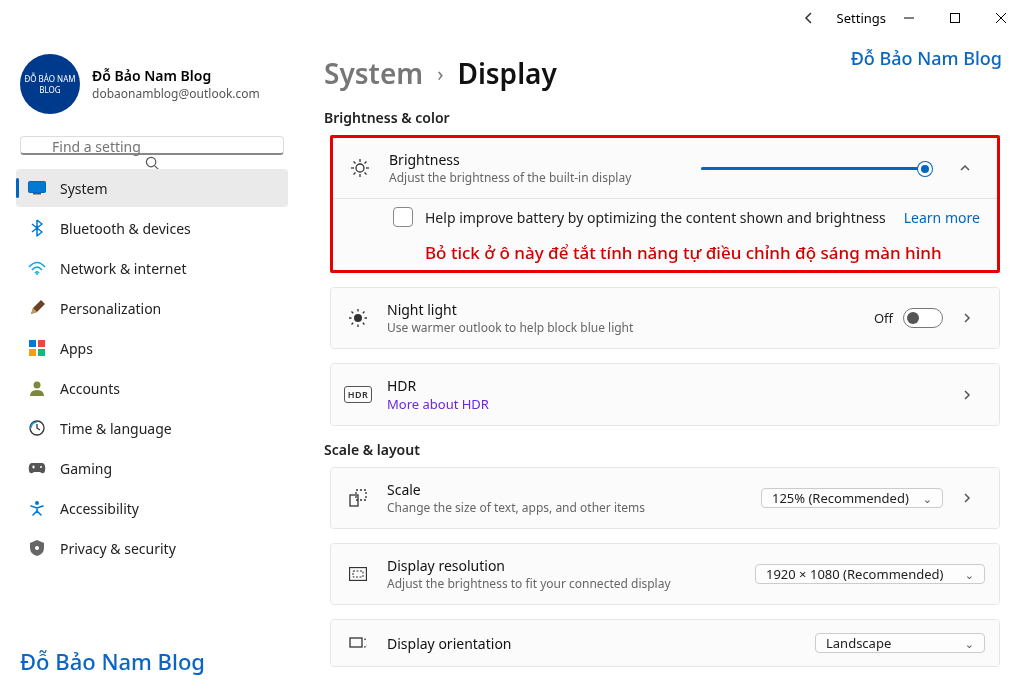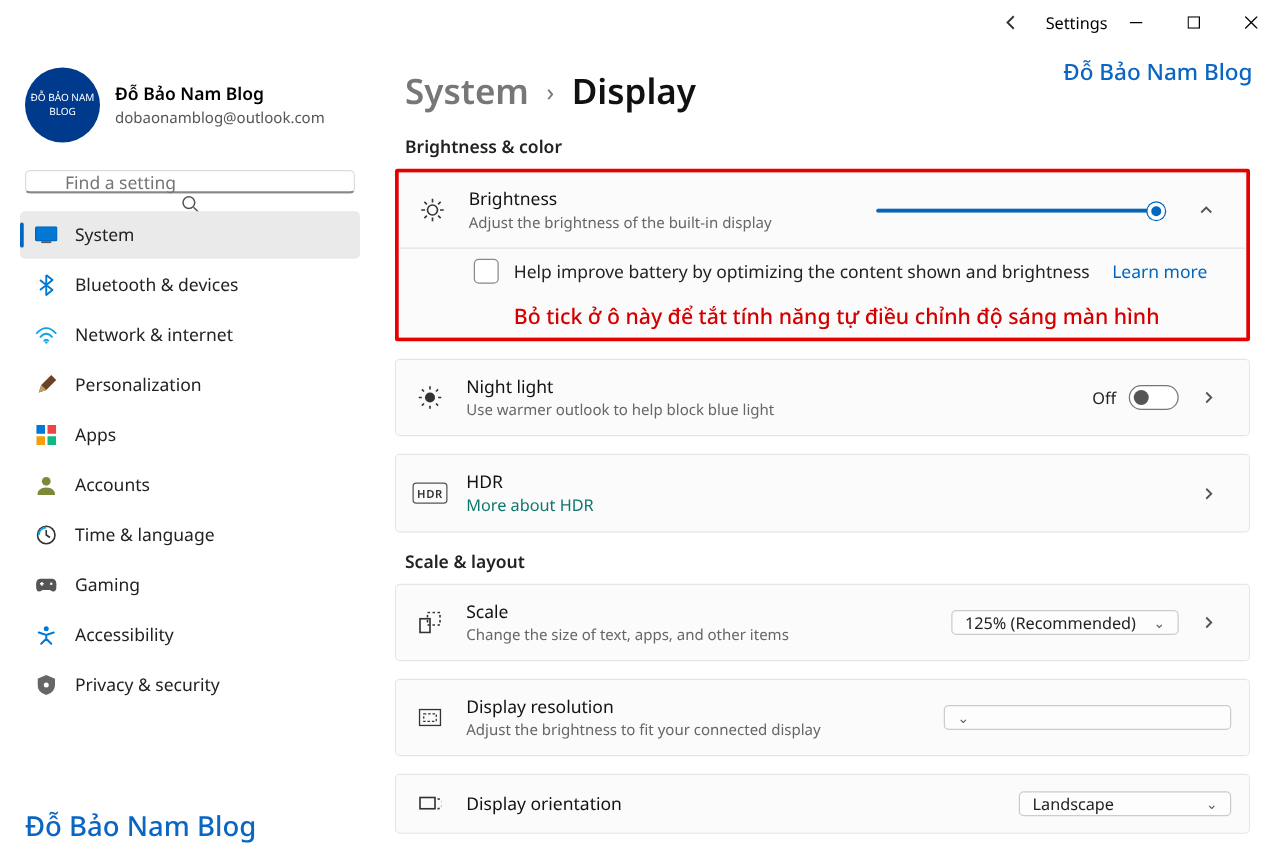--- a/index.html
+++ b/index.html
@@ -35,28 +35,28 @@
 .main { flex:1; padding:12px 24px 0 16px; overflow:hidden; position:relative; }
 .brand-top { position:absolute; right:22px; top:10px; font-size:18px; color:#0a66c2; font-weight:500; }
 
 .breadcrumb { display:flex; align-items:center; gap:14px; margin:6px 0 16px 8px; }
 .crumb-parent { font-size:28px; font-weight:600; color:#777; }
 .crumb-sep { font-size:20px; color:#777; }
 .crumb-current { font-size:28px; font-weight:600; color:#111; }
 
 .section-label { font-size:14px; font-weight:600; color:#222; margin:6px 0 8px 8px; }
 
-.cardgroup { border:1px solid #e5e5e5; border-radius:4px; background:#fbfbfb; overflow:hidden; margin-bottom:14px; }
+.cardgroup { border:1px solid #e5e5e5; border-radius:4px; background:#fbfbfb; overflow:hidden; margin-bottom:14px;margin-left:14px; }
 .card { display:flex; align-items:center; padding:12px 14px 12px 16px; gap:18px; border-top:1px solid #e5e5e5; background:#fbfbfb; }
 .card:first-child { border-top:none; }
 .cardicon { width:22px; height:22px; display:flex; align-items:center; justify-content:center; color:#333; font-size:18px; flex:0 0 22px; }
 .cardtext { flex:1; display:flex; flex-direction:column; }
 .cardtitle { font-size:14px; color:#111; }
 .carddesc { font-size:12px; color:#666; }
-.cardlink { font-size:13px; color:#0f766e; cursor:pointer; }
+.cardlink { font-size:13px; color:#6d28d9; cursor:pointer; }
 .chev { width:24px; text-align:center; color:#555; font-size:14px; }
 
 .slider-wrap { flex:0 0 240px; display:flex; align-items:center; }
 .slider { position:relative; width:230px; height:20px; }
 .slider .track-bg { position:absolute; left:0; right:0; top:9px; height:3px; background:#c8c8c8; border-radius:2px; }
 .slider .track-fg { position:absolute; left:0; width:100%; top:9px; height:3px; background:#0067c0; border-radius:2px; }
 .slider .thumb { position:absolute; right:-1px; top:4px; width:14px; height:14px; border-radius:50%; background:#0067c0; border:3px solid #fff; box-shadow:0 0 0 1px #0067c0; }
 
 .subrow { display:flex; align-items:center; padding:8px 14px 6px 60px; gap:12px; border-top:1px solid #e5e5e5; background:#fbfbfb; flex-wrap:wrap; }
 .checkbox { width:20px; height:20px; border:1.5px solid #888; border-radius:4px; background:#fff; flex:0 0 20px; }
@@ -367,20 +367,21 @@
               <svg width="18" height="14" viewBox="0 0 18 14">
                 <rect x="0.5" y="0.5" width="17" height="13" fill="none" stroke="#333" stroke-width="1.3"></rect>
                 <rect x="4" y="4" width="10" height="6" fill="none" stroke="#333" stroke-width="1" stroke-dasharray="2 1.5"></rect>
               </svg>
             </span>
           <div class="cardtext">
             <span class="cardtitle">Display resolution</span>
             <span class="carddesc">Adjust the brightness to fit your connected display</span>
           </div>
           <span class="dropdown wide">
+            <span>1920 × 1080 (Recommended)</span>
             <span class="dd-chev">⌄</span>
           </span>
         </div>
       </div>
 
       <div class="cardgroup">
         <div class="card">
           <span class="cardicon">
               <svg width="18" height="16" viewBox="0 0 18 16">
                 <rect x="1" y="3" width="12" height="9" fill="none" stroke="#333" stroke-width="1.3"></rect>

